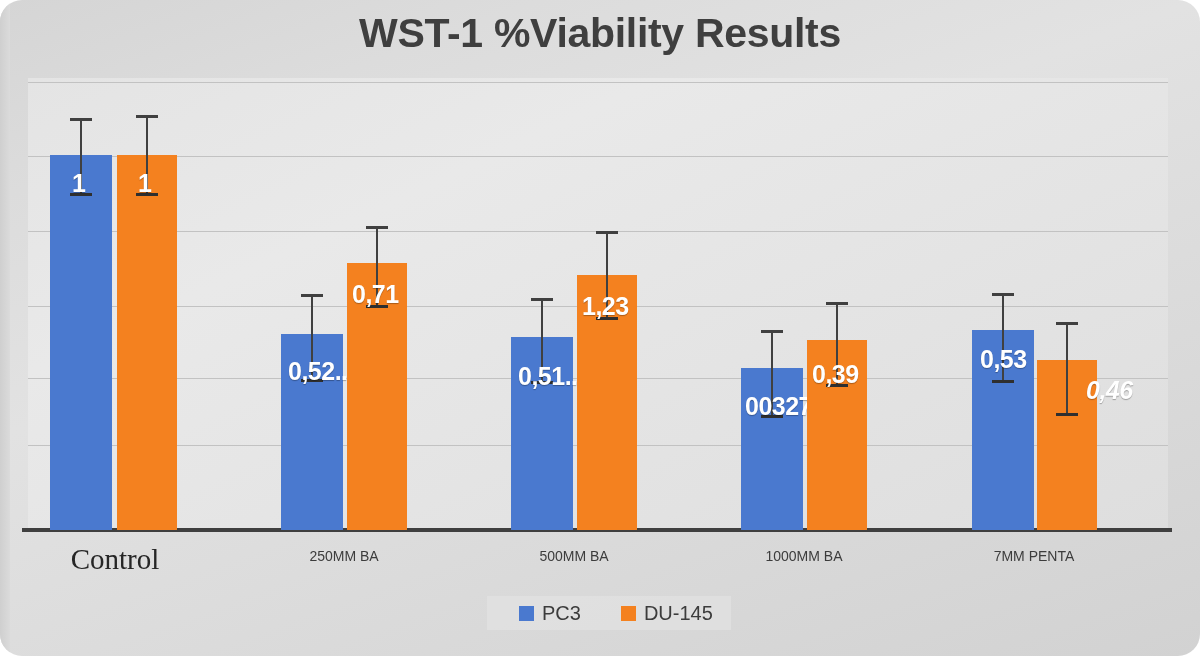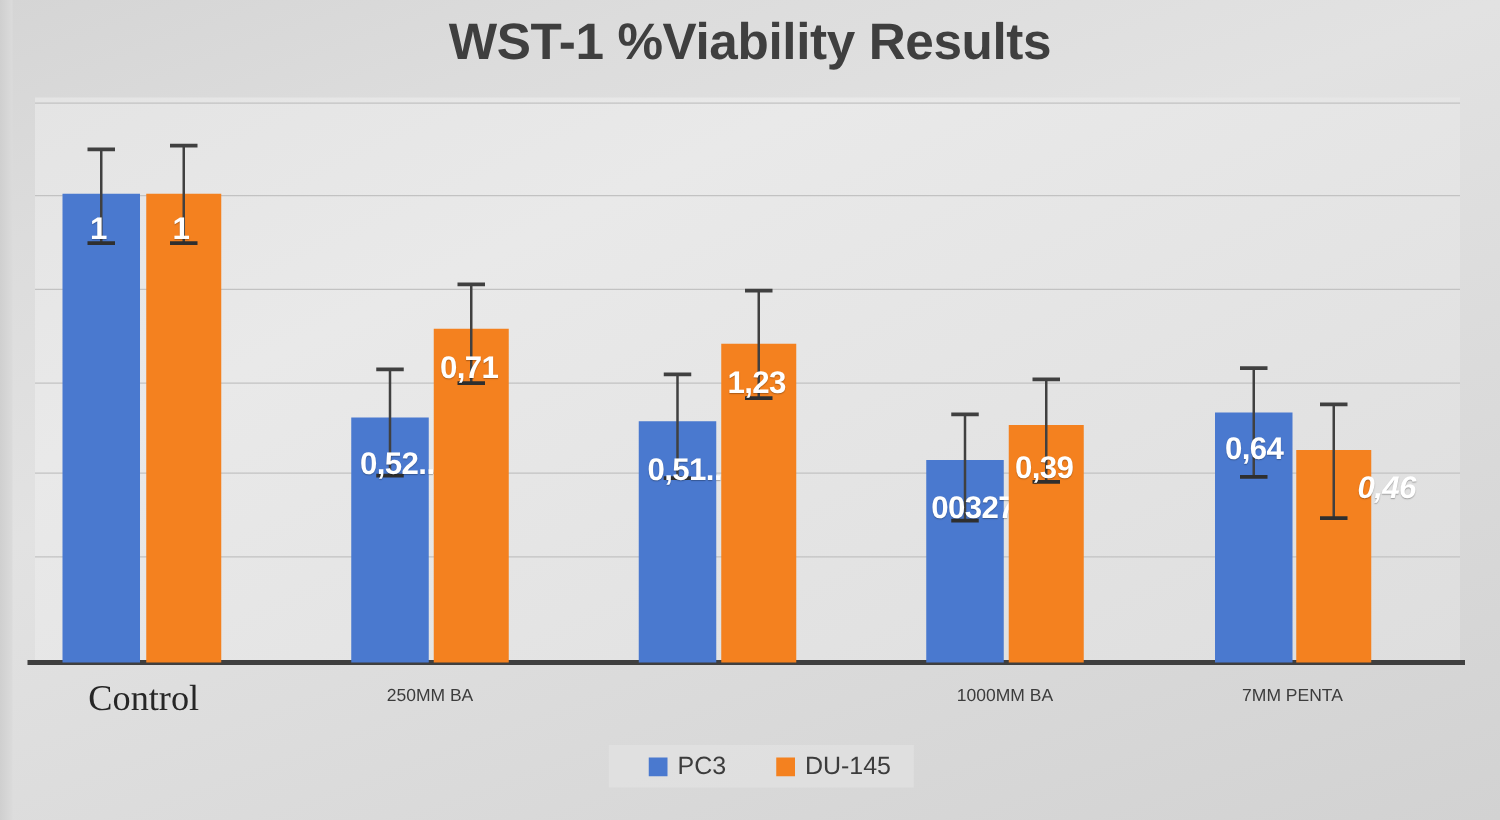--- a/index.html
+++ b/index.html
@@ -7,20 +7,21 @@
     padding: 0;
     background: #ffffff;
   }
   #chart-root {
     position: relative;
     width: 1200px;
     height: 656px;
     overflow: hidden;
     background: linear-gradient(160deg, #d5d5d5 0%, #dcdcdc 18%, #e2e2e2 40%, #dadada 70%, #d2d2d2 100%);
     font-family: "Liberation Sans", sans-serif;
+    border-radius: 22px;
     -webkit-font-smoothing: antialiased;
   }
   
   #left-band {
     position: absolute;
     left: 0; top: 0;
     width: 10px; height: 656px;
     background: linear-gradient(90deg, #cfcfcf 0%, #dbdbdb 100%);
   }
   #chart-title {
@@ -205,32 +206,33 @@
     <div class="bar du145" style="left:807px; width:60px; height:190px;"></div>
     <div class="errbar" style="left:836px; top:303px; height:83px;"></div>
     <div class="errcap" style="left:826px; top:302px;"></div>
     <div class="errcap lower" style="left:826px; top:384px;"></div>
     <div class="bar-label" style="left:812px; top:360px;">0,39</div>
 
     <div class="bar pc3" style="left:972px; width:62px; height:200px;"></div>
     <div class="errbar" style="left:1002px; top:294px; height:88px;"></div>
     <div class="errcap" style="left:992px; top:293px;"></div>
     <div class="errcap lower" style="left:992px; top:380px;"></div>
-    <div class="bar-label" style="left:980px; top:345px;">0,64</div>
+    <div class="bar-label" style="left:980px; top:345px;">0,53</div>
 
     <div class="bar du145" style="left:1037px; width:60px; height:170px;"></div>
     <div class="errbar" style="left:1066px; top:323px; height:92px;"></div>
     <div class="errcap" style="left:1056px; top:322px;"></div>
     <div class="errcap lower" style="left:1056px; top:413px;"></div>
     <div class="bar-label" style="left:1086px; top:376px;font-style:italic;">0,46</div>
 
   </div>
 
   <div class="cat-label serif" style="left:30px; width:170px;">Control</div>
   <div class="cat-label" style="left:259px; width:170px;">250MM BA</div>
+  <div class="cat-label" style="left:489px; width:170px;">500MM BA</div>
   <div class="cat-label" style="left:719px; width:170px;">1000MM BA</div>
   <div class="cat-label" style="left:949px; width:170px;">7MM PENTA</div>
 
   <div id="legend">
     <div class="legend-item">
       <span class="legend-swatch" style="background:#4a79cf;"></span>
       <span class="legend-text">PC3</span>
     </div>
     <div class="legend-item">
       <span class="legend-swatch" style="background:#f4811f;"></span>

